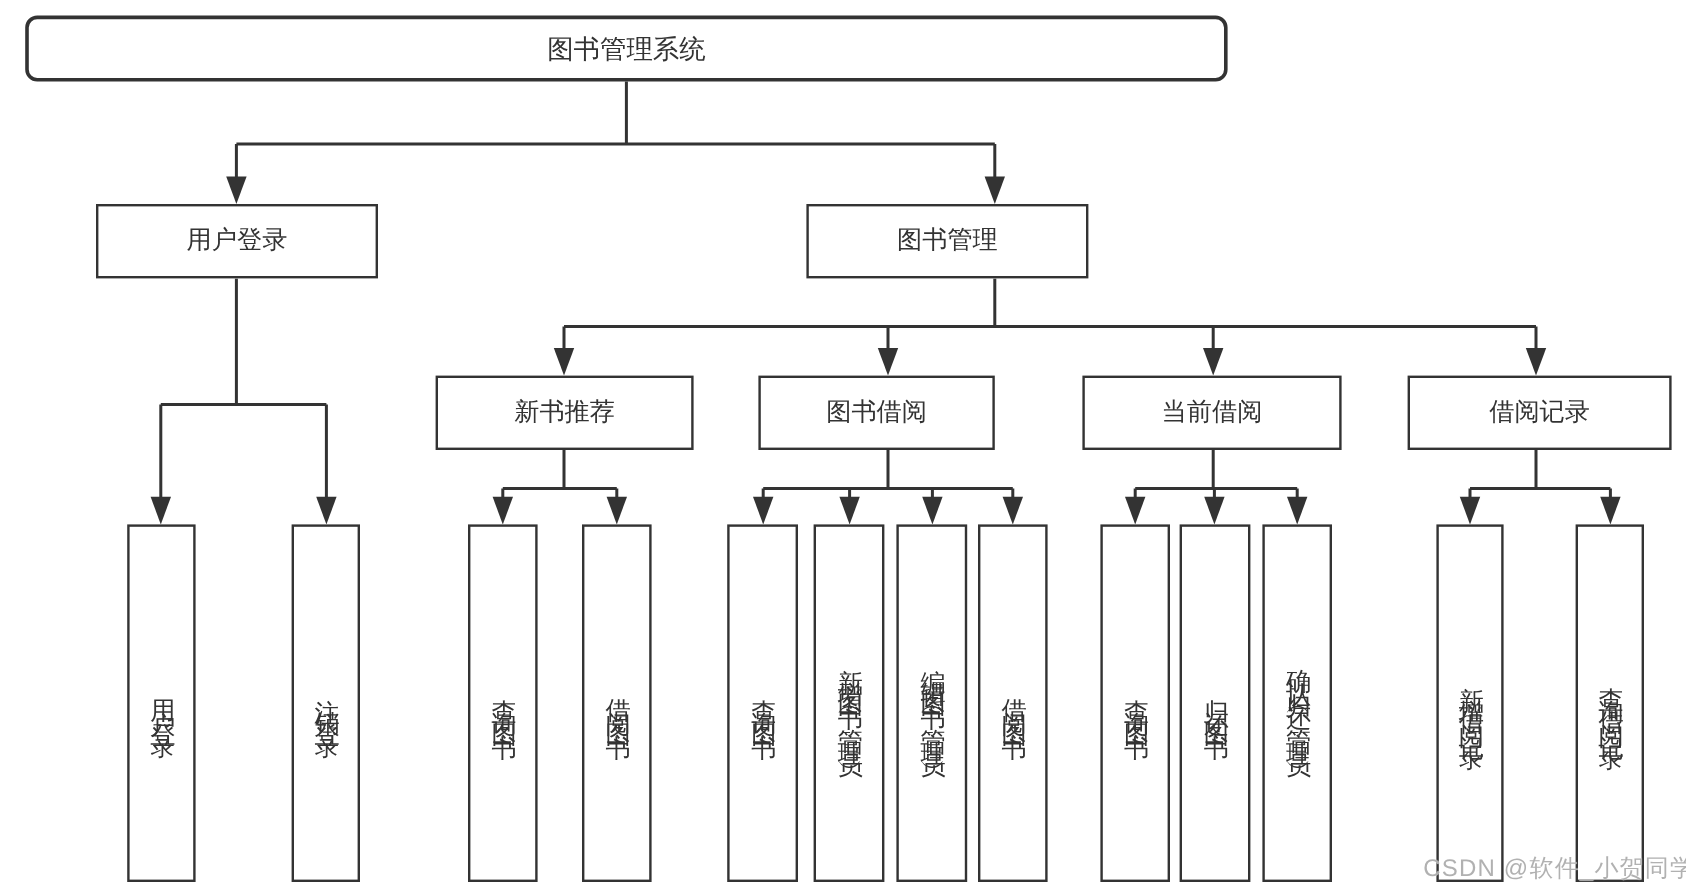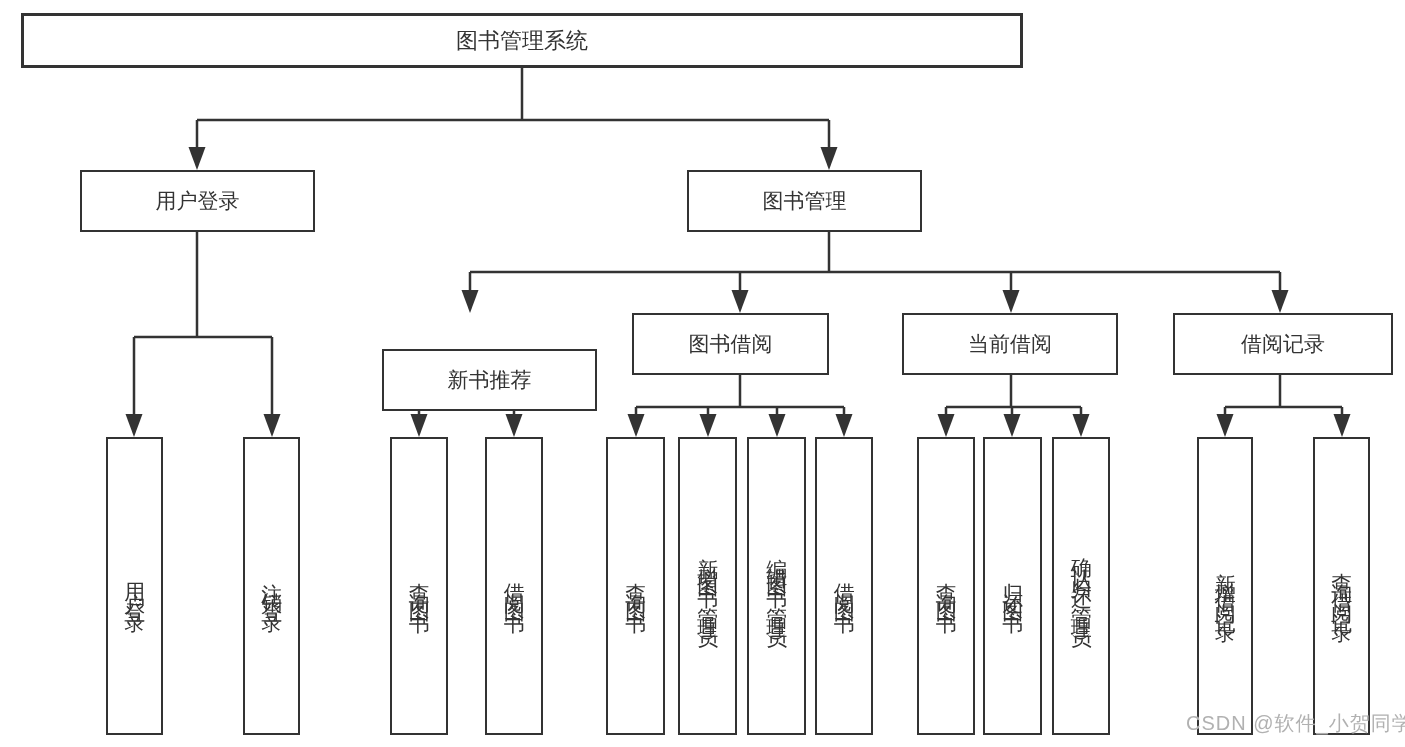--- a/index.html
+++ b/index.html
@@ -30,20 +30,21 @@
     display: flex;
     align-items: center;
     justify-content: center;
     font-size: 21px;
     z-index: 2;
     line-height: 1.25;
   }
   .node.root {
     border-width: 3px;
     font-size: 22px;
+    border-radius: 10px;
   }
   .node.v {
     writing-mode: vertical-rl;
     text-orientation: mixed;
     letter-spacing: 10px;
     font-size: 21px;
   }
   .watermark {
     position: absolute;
     left: 1186px;
@@ -90,23 +91,23 @@
       <polygon points="1003.5,414 1020.5,414 1012,437"></polygon>
       <polygon points="1072.5,414 1089.5,414 1081,437"></polygon>
       <polygon points="1216.5,414 1233.5,414 1225,437"></polygon>
       <polygon points="1333.5,414 1350.5,414 1342,437"></polygon>
     </g>
   </svg>
 
   <div class="node root" style="left:21px; top:13px; width:1002px; height:55px;">图书管理系统</div>
 
   <div class="node" style="left:80px; top:170px; width:235px; height:62px;">用户登录</div>
-  <div class="node" style="left:687px; top:170px; width:235px; height:62px;">图书管理</div>
+  <div class="node" style="left:672px; top:170px; width:235px; height:62px;">图书管理</div>
 
-  <div class="node" style="left:382px; top:313px; width:215px; height:62px;margin-top:36px;">新书推荐</div>
+  <div class="node" style="left:363px; top:313px; width:215px; height:62px;">新书推荐</div>
   <div class="node" style="left:632px; top:313px; width:197px; height:62px;">图书借阅</div>
   <div class="node" style="left:902px; top:313px; width:216px; height:62px;">当前借阅</div>
   <div class="node" style="left:1173px; top:313px; width:220px; height:62px;">借阅记录</div>
 
   <div class="node v" style="left:106px; top:437px; width:57px; height:298px;">用户登录</div>
   <div class="node v" style="left:243px; top:437px; width:57px; height:298px;">注销登录</div>
 
   <div class="node v" style="left:390px; top:437px; width:58px; height:298px;">查询图书</div>
   <div class="node v" style="left:485px; top:437px; width:58px; height:298px;">借阅图书</div>
 

